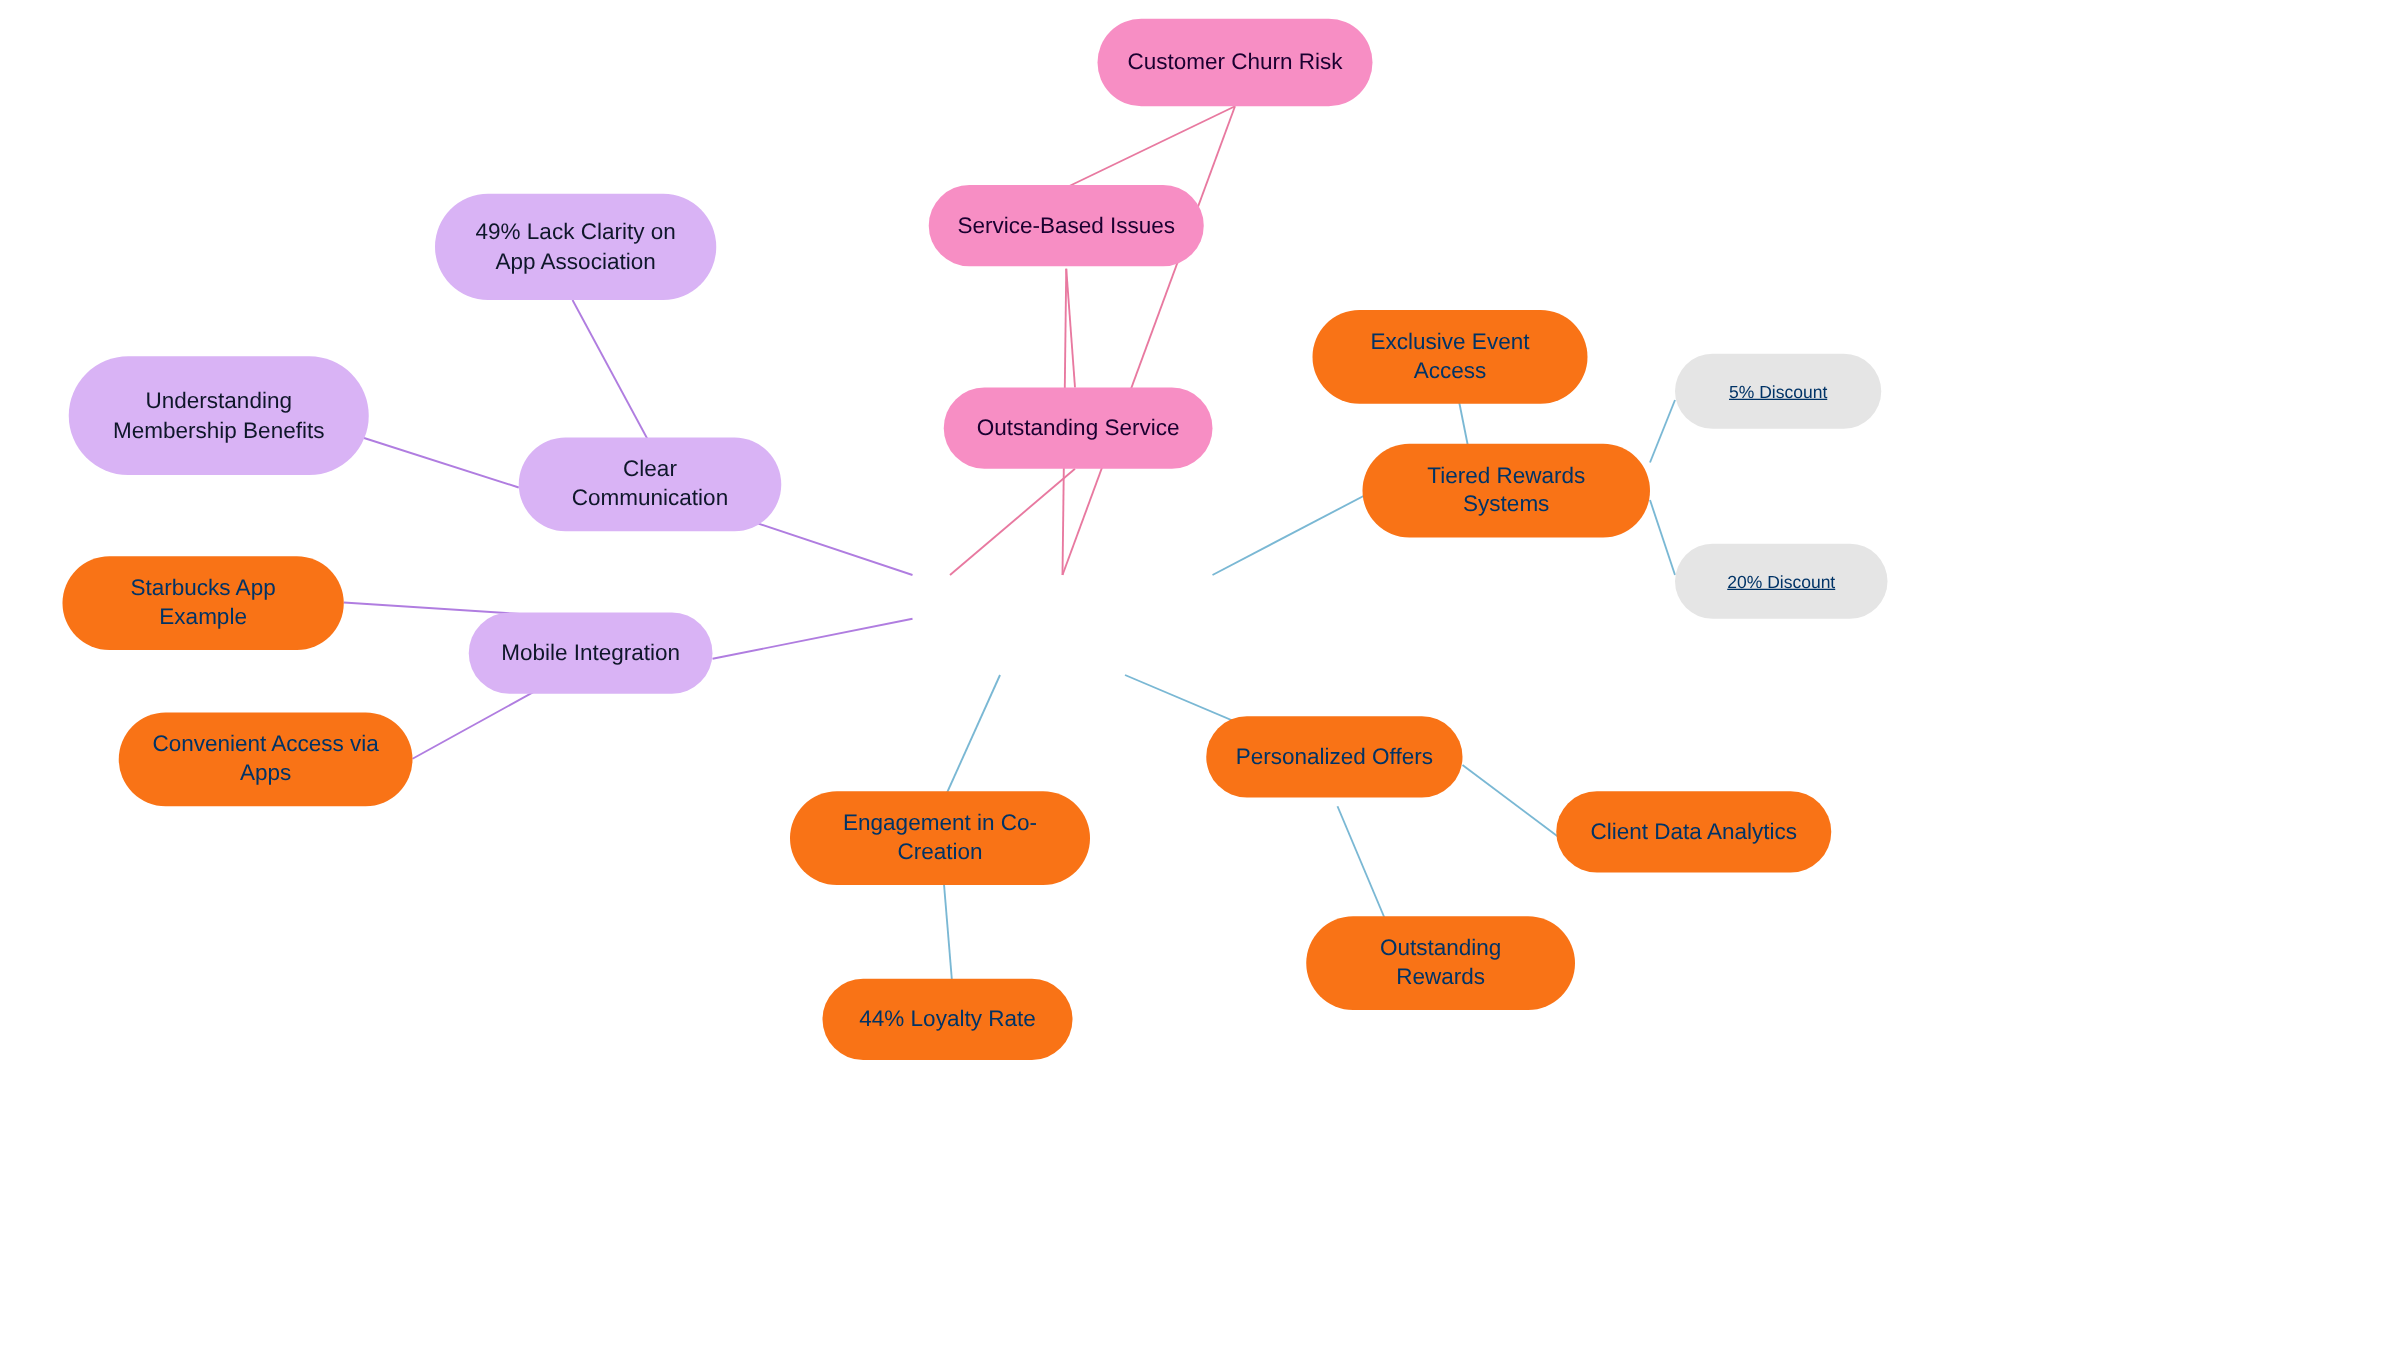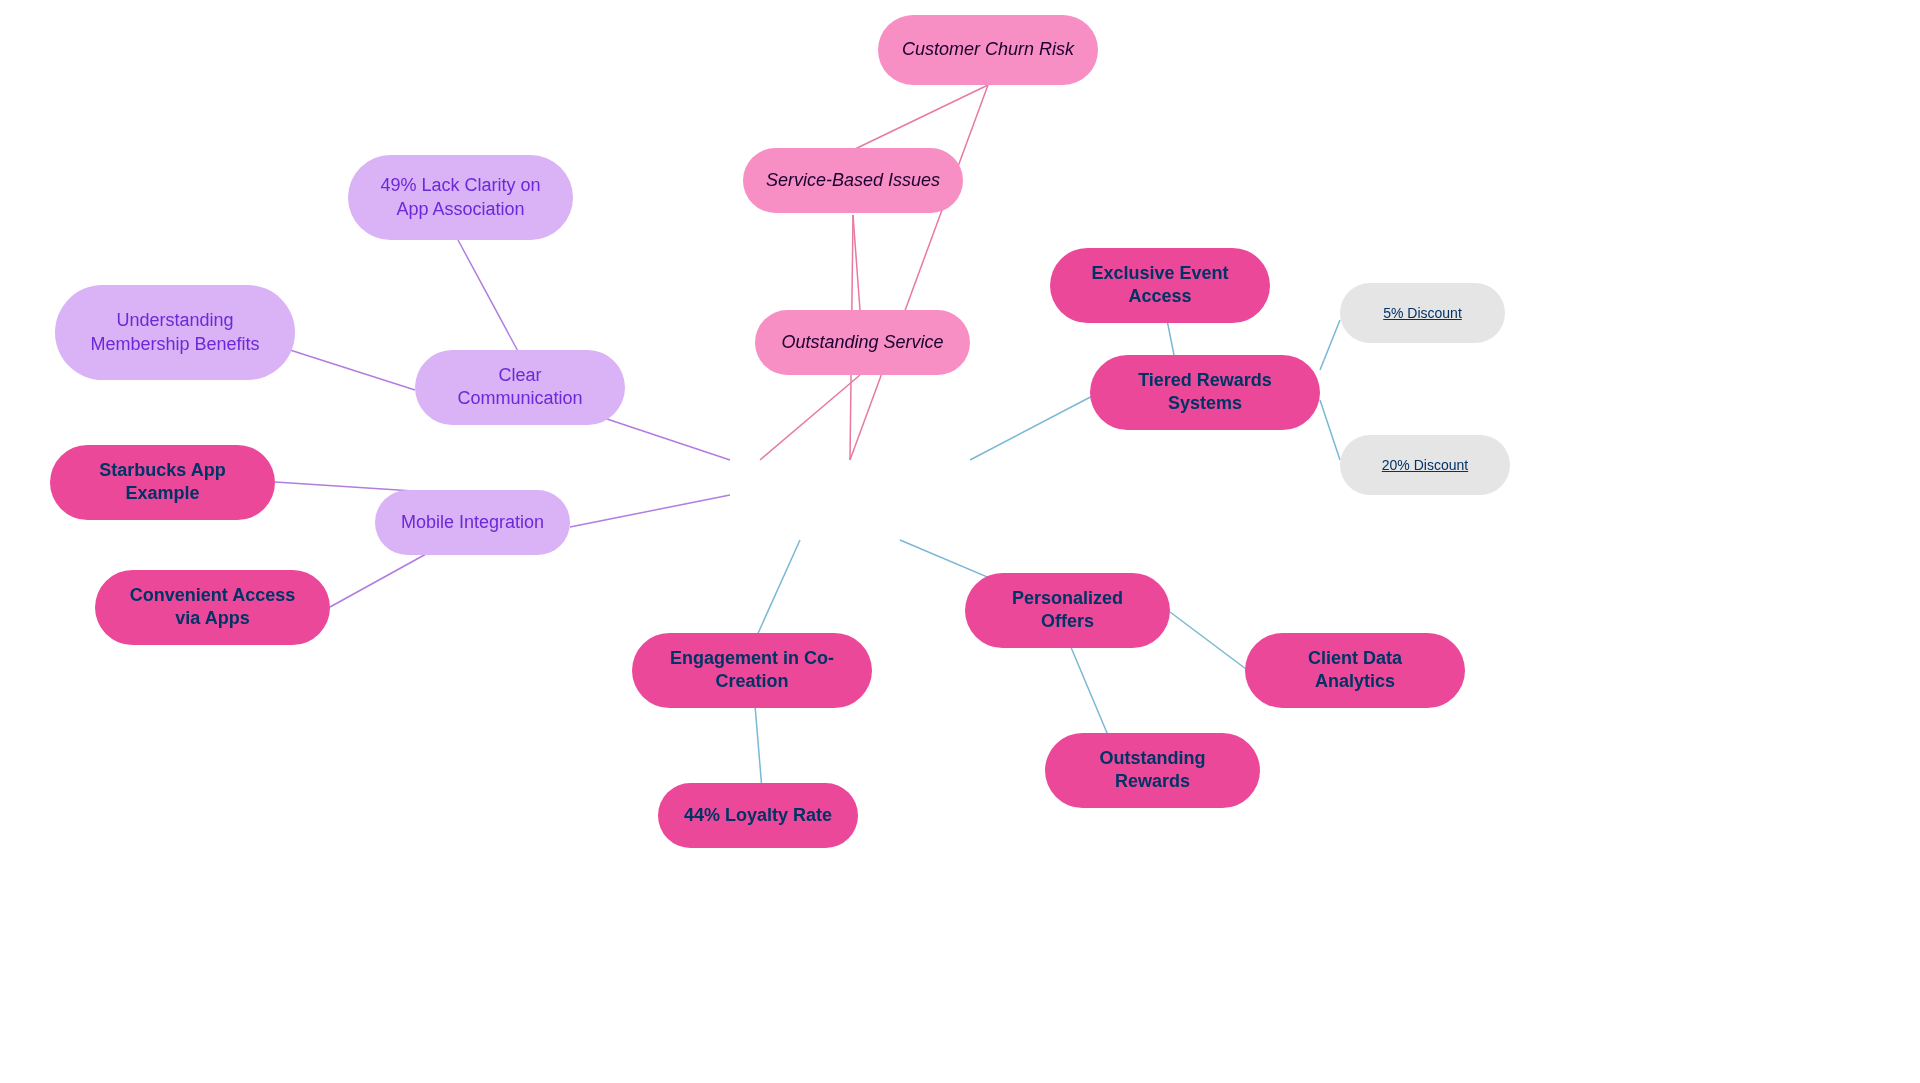--- a/index.html
+++ b/index.html
@@ -42,32 +42,30 @@
       font-size: 20px;
       font-weight: 500;
       border-radius: 20px;
       width: 240px;
       height: 100px;
     }
     .node-pink {
       background: #f78ec4;
       color: #1a0030;
       font-size: 18px;
-      font-style: italic;
     }
     .node-purple {
       background: #d9b3f5;
-      color: #6d28d9;
+      color: #0f172a;
       font-size: 18px;
     }
     .node-blue {
-      background: #ec4899;
+      background: #f97316;
       color: #003366;
       font-size: 18px;
-      font-weight: bold;
     }
     .node-lightblue {
       background: #e5e5e5;
       color: #003366;
       font-size: 14px;
       text-decoration: underline;
     }
   </style>
 </head>
 <body>

